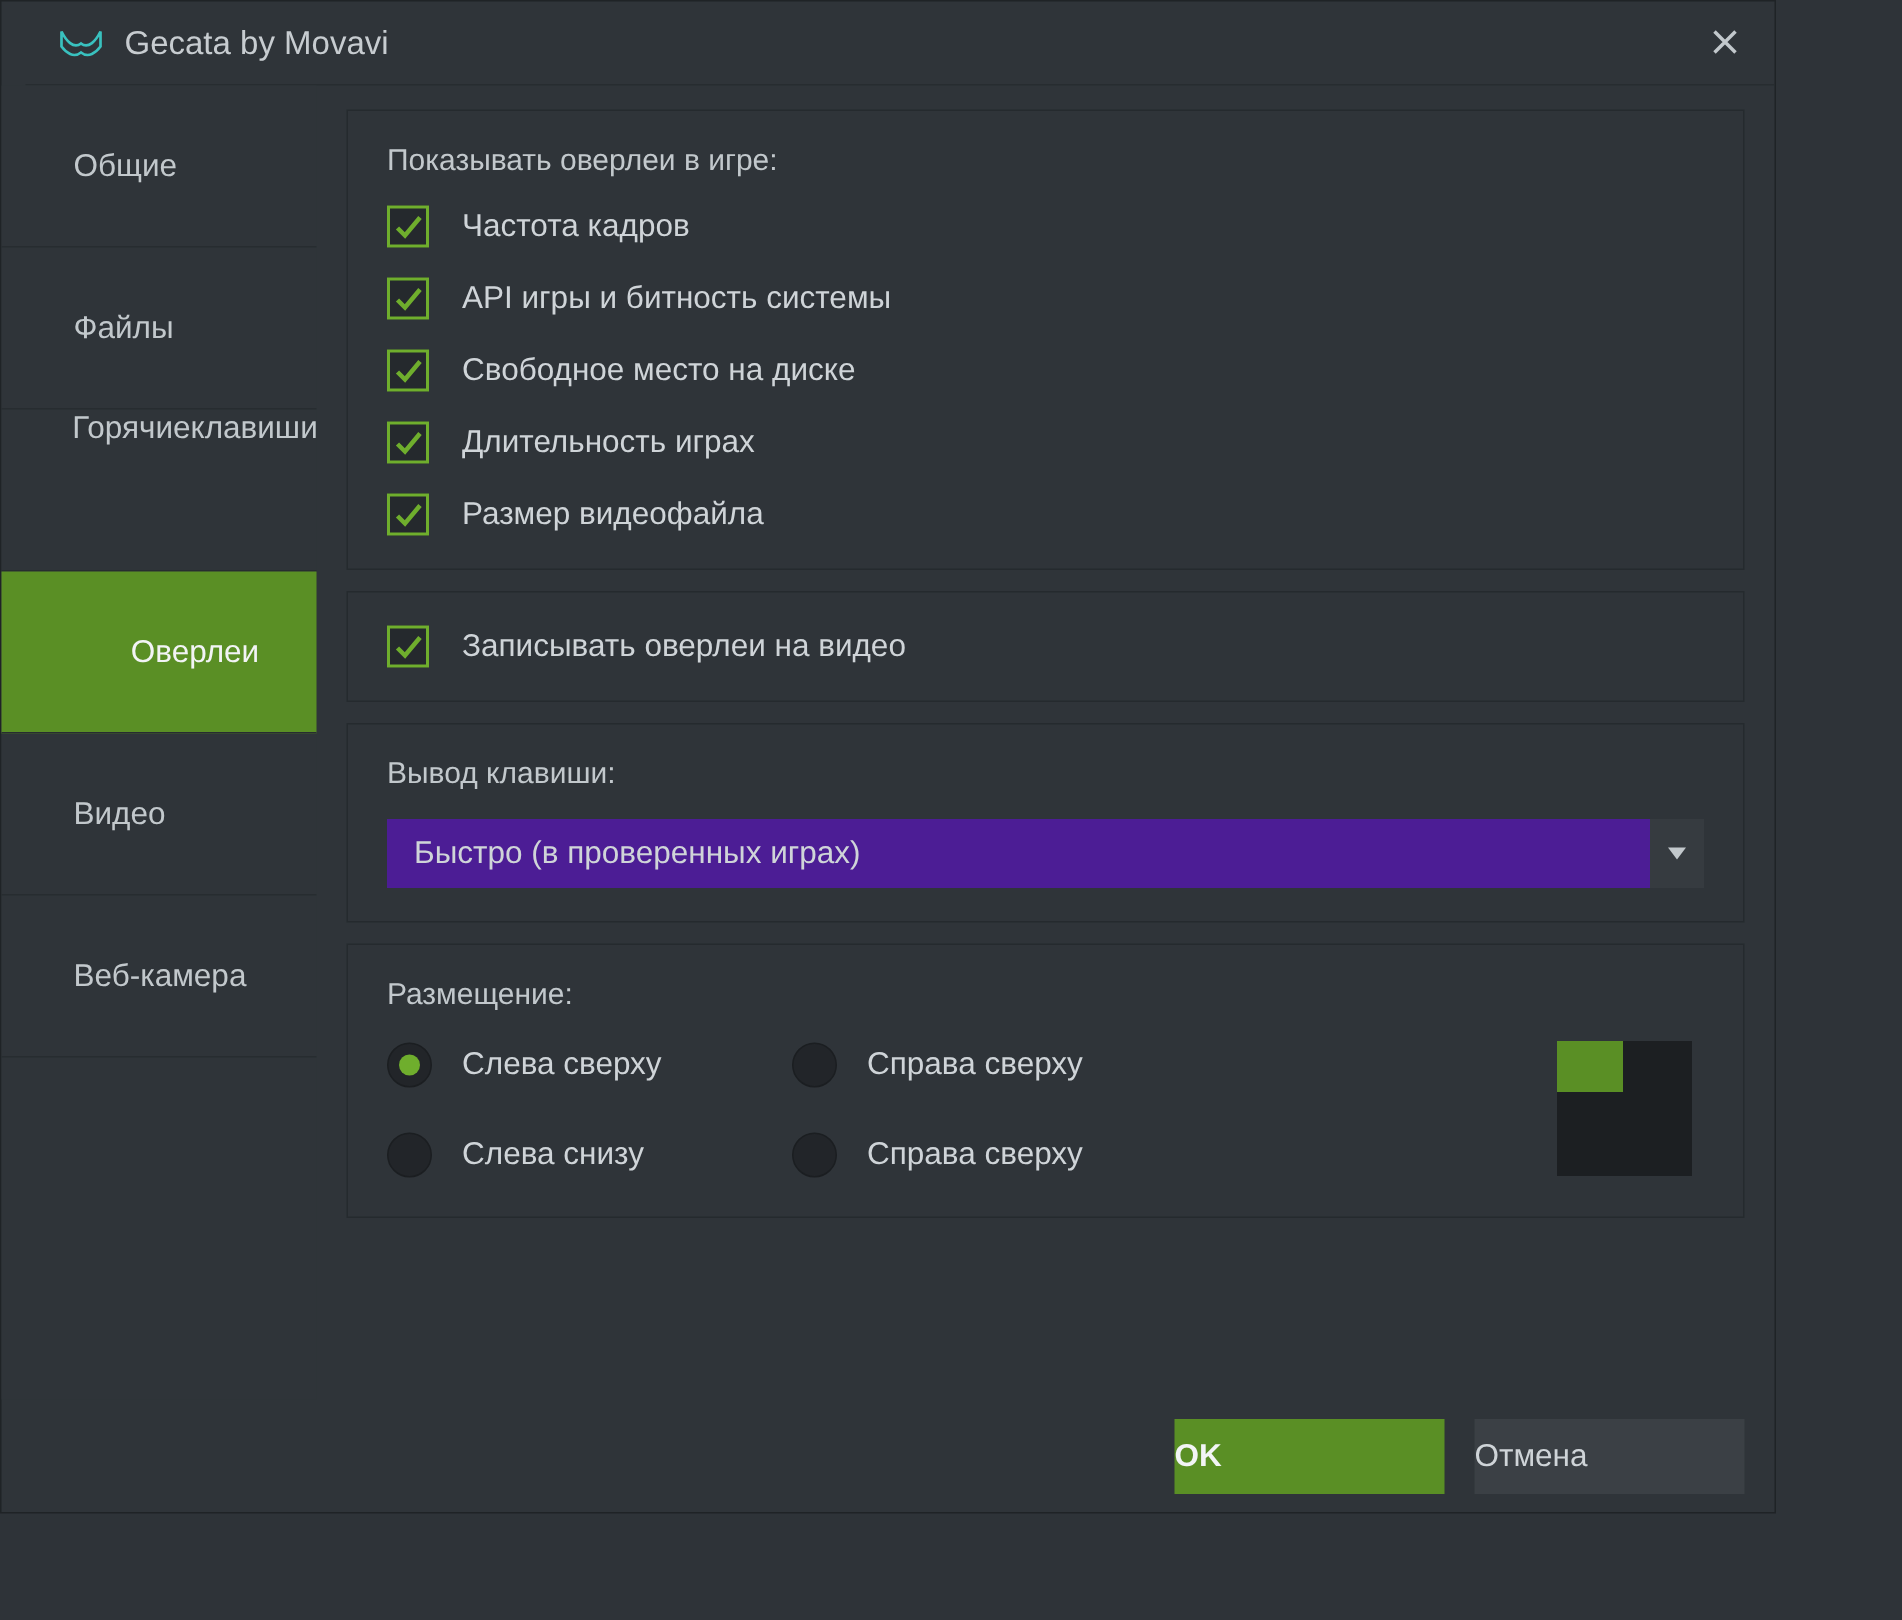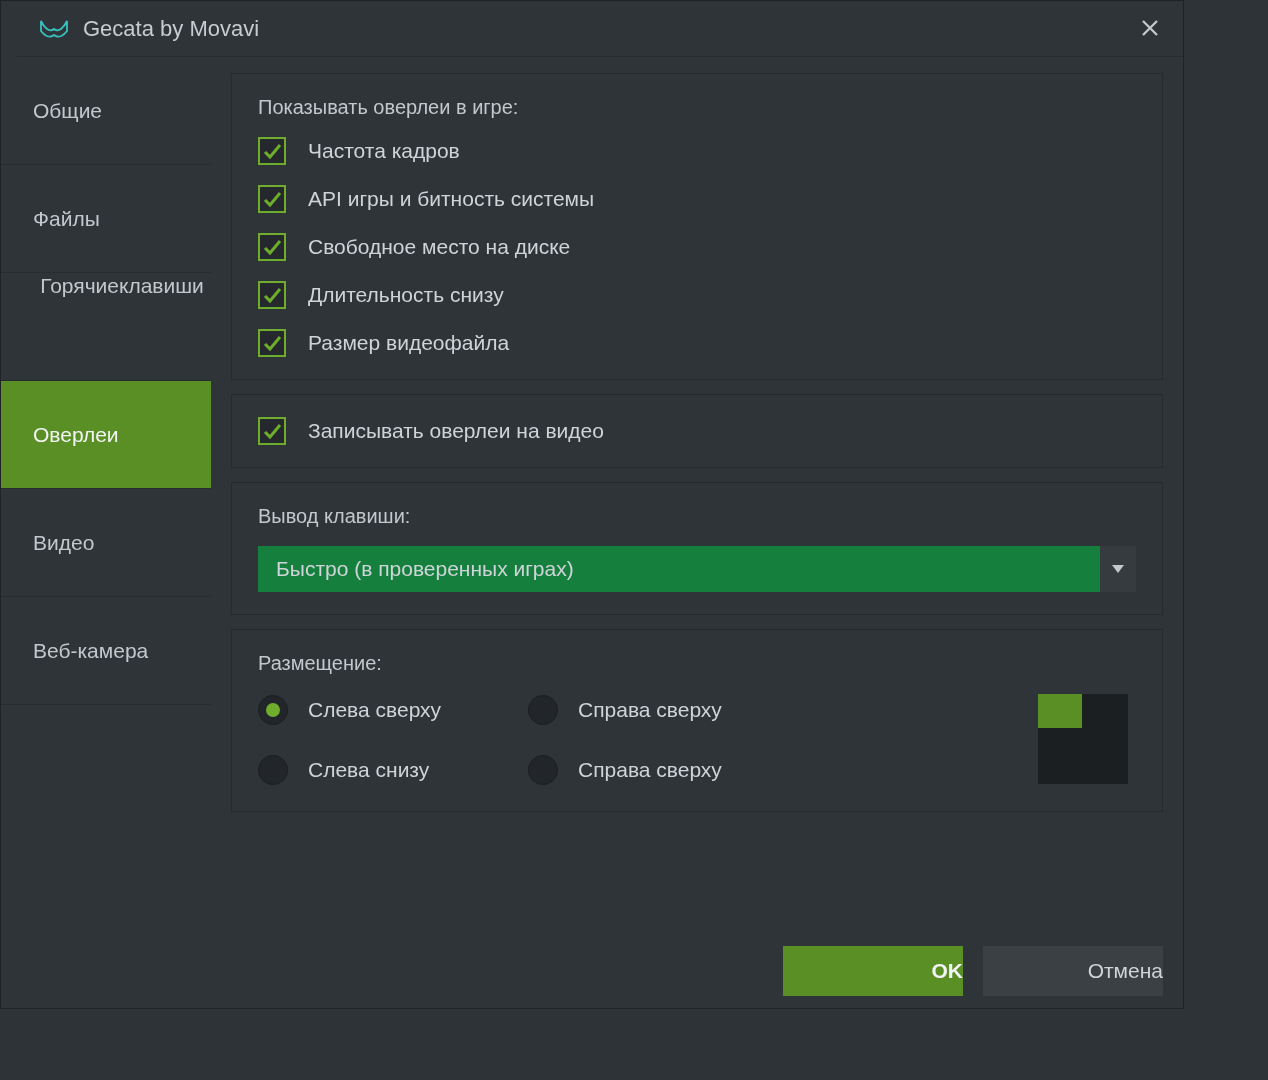--- a/index.html
+++ b/index.html
@@ -14,27 +14,27 @@
   .window { width: 1184px; height: 1009px; background: #2f3439; border: 1px solid #1f2326; position: relative; }
   .titlebar { height: 56px; display: flex; align-items: center; padding-left: 22px; border-bottom: 1px solid #272c30; margin-left: 16px; }
   .logo { width: 30px; height: 22px; margin-right: 14px; display: flex; align-items: center; }
   .title { font-size: 22px; color: #c7ccd0; }
   .close-btn { position: absolute; top: 12px; right: 18px; width: 30px; height: 30px; display:flex; align-items:center; justify-content:center; cursor:pointer; color:#c2c8cc; }
   .close-btn svg { width: 20px; height: 20px; }
   .body { display: flex; height: 876px; }
   .sidebar { width: 210px; background: #2f3439; }
   .side-item {
     height: 108px; display: flex; align-items: center;
-    padding-left: 32px; font-size: 21px;
+    padding-left: 48px; font-size: 21px;
     border-bottom: 1px solid #272c30;
     cursor: pointer;
     color: #c2c8cc;
   }
   .side-item.two-line { line-height: 1.25; display:flex; flex-direction:row; justify-content:center; align-items:flex-start; }
-  .side-item.selected { background: #5a8f25; color: #f2f4f5; }
+  .side-item.selected { background: #5a8f25; color: #f2f4f5; justify-content: center; }
   .content { flex: 1; padding: 16px 20px 20px 20px; }
   .panel {
     border: 1px solid #252a2e;
     padding: 22px 26px 22px 26px;
     margin-bottom: 14px;
     background: #2f3439;
   }
   .panel-title { font-size: 20px; color: #c2c8cc; margin-bottom: 18px; }
   .checkrow { display: flex; align-items: center; margin-bottom: 20px; }
   .checkrow:last-child { margin-bottom: 0; }
@@ -43,21 +43,21 @@
     border: 2px solid #6fae2d;
     background: #25292d;
     margin-right: 22px;
     display: flex; align-items: center; justify-content: center;
     cursor: pointer;
   }
   .checkbox svg { width: 20px; height: 20px; }
   .check-label { font-size: 21px; color: #cfd4d8; }
   .dropdown {
     height: 46px; width: 100%;
-    background: #15803d;
+    background: #4c1d95;
     display: flex; align-items: center; justify-content: space-between;
     padding-left: 18px;
     cursor: pointer;
     margin-top: 14px;
   }
   .dropdown-text { font-size: 21px; color: #cfd4d8; }
   .dropdown-arrow {
     width: 36px; height: 46px; background: #363b40;
     display: flex; align-items: center; justify-content: center;
   }
@@ -78,21 +78,21 @@
   .pos-preview {
     position: absolute; right: 34px; top: 64px;
     width: 90px; height: 90px;
     background: #1c1f22;
   }
   .pos-preview-dot { position: absolute; width: 44px; height: 34px; background: #5a8f25; top: 0; left: 0; }
   .footer {
     height: 76px; display: flex; align-items: center; justify-content: flex-end;
     padding-right: 20px; gap: 20px;
   }
-  .btn { width: 180px; height: 50px; display:flex; align-items:center; justify-content:flex-end; font-size: 21px; cursor:pointer; }
+  .btn { width: 180px; height: 50px; display:flex; align-items:center; justify-content:flex-start; font-size: 21px; cursor:pointer; }
   .btn-ok { background: #5a8f25; color: #f2f4f5; font-weight: 600; }
   .btn-cancel { background: #3b4045; color: #cfd4d8; }
 </style>
 </head>
 <body>
 
 <div class="window">
   <div class="titlebar">
     <span class="logo">
       <svg viewBox="0 0 30 20">
@@ -157,21 +157,21 @@
               </svg>
             </span>
           <span class="check-label">Свободное место на диске</span>
         </div>
         <div class="checkrow">
           <span class="checkbox">
               <svg viewBox="0 0 20 20">
                 <path d="M3 11 L8 16 L18 4" stroke="#6fae2d" stroke-width="3" fill="none"></path>
               </svg>
             </span>
-          <span class="check-label">Длительность снизу</span>
+          <span class="check-label">Длительность играх</span>
         </div>
         <div class="checkrow">
           <span class="checkbox">
               <svg viewBox="0 0 20 20">
                 <path d="M3 11 L8 16 L18 4" stroke="#6fae2d" stroke-width="3" fill="none"></path>
               </svg>
             </span>
           <span class="check-label">Размер видеофайла</span>
         </div>
       </div>

